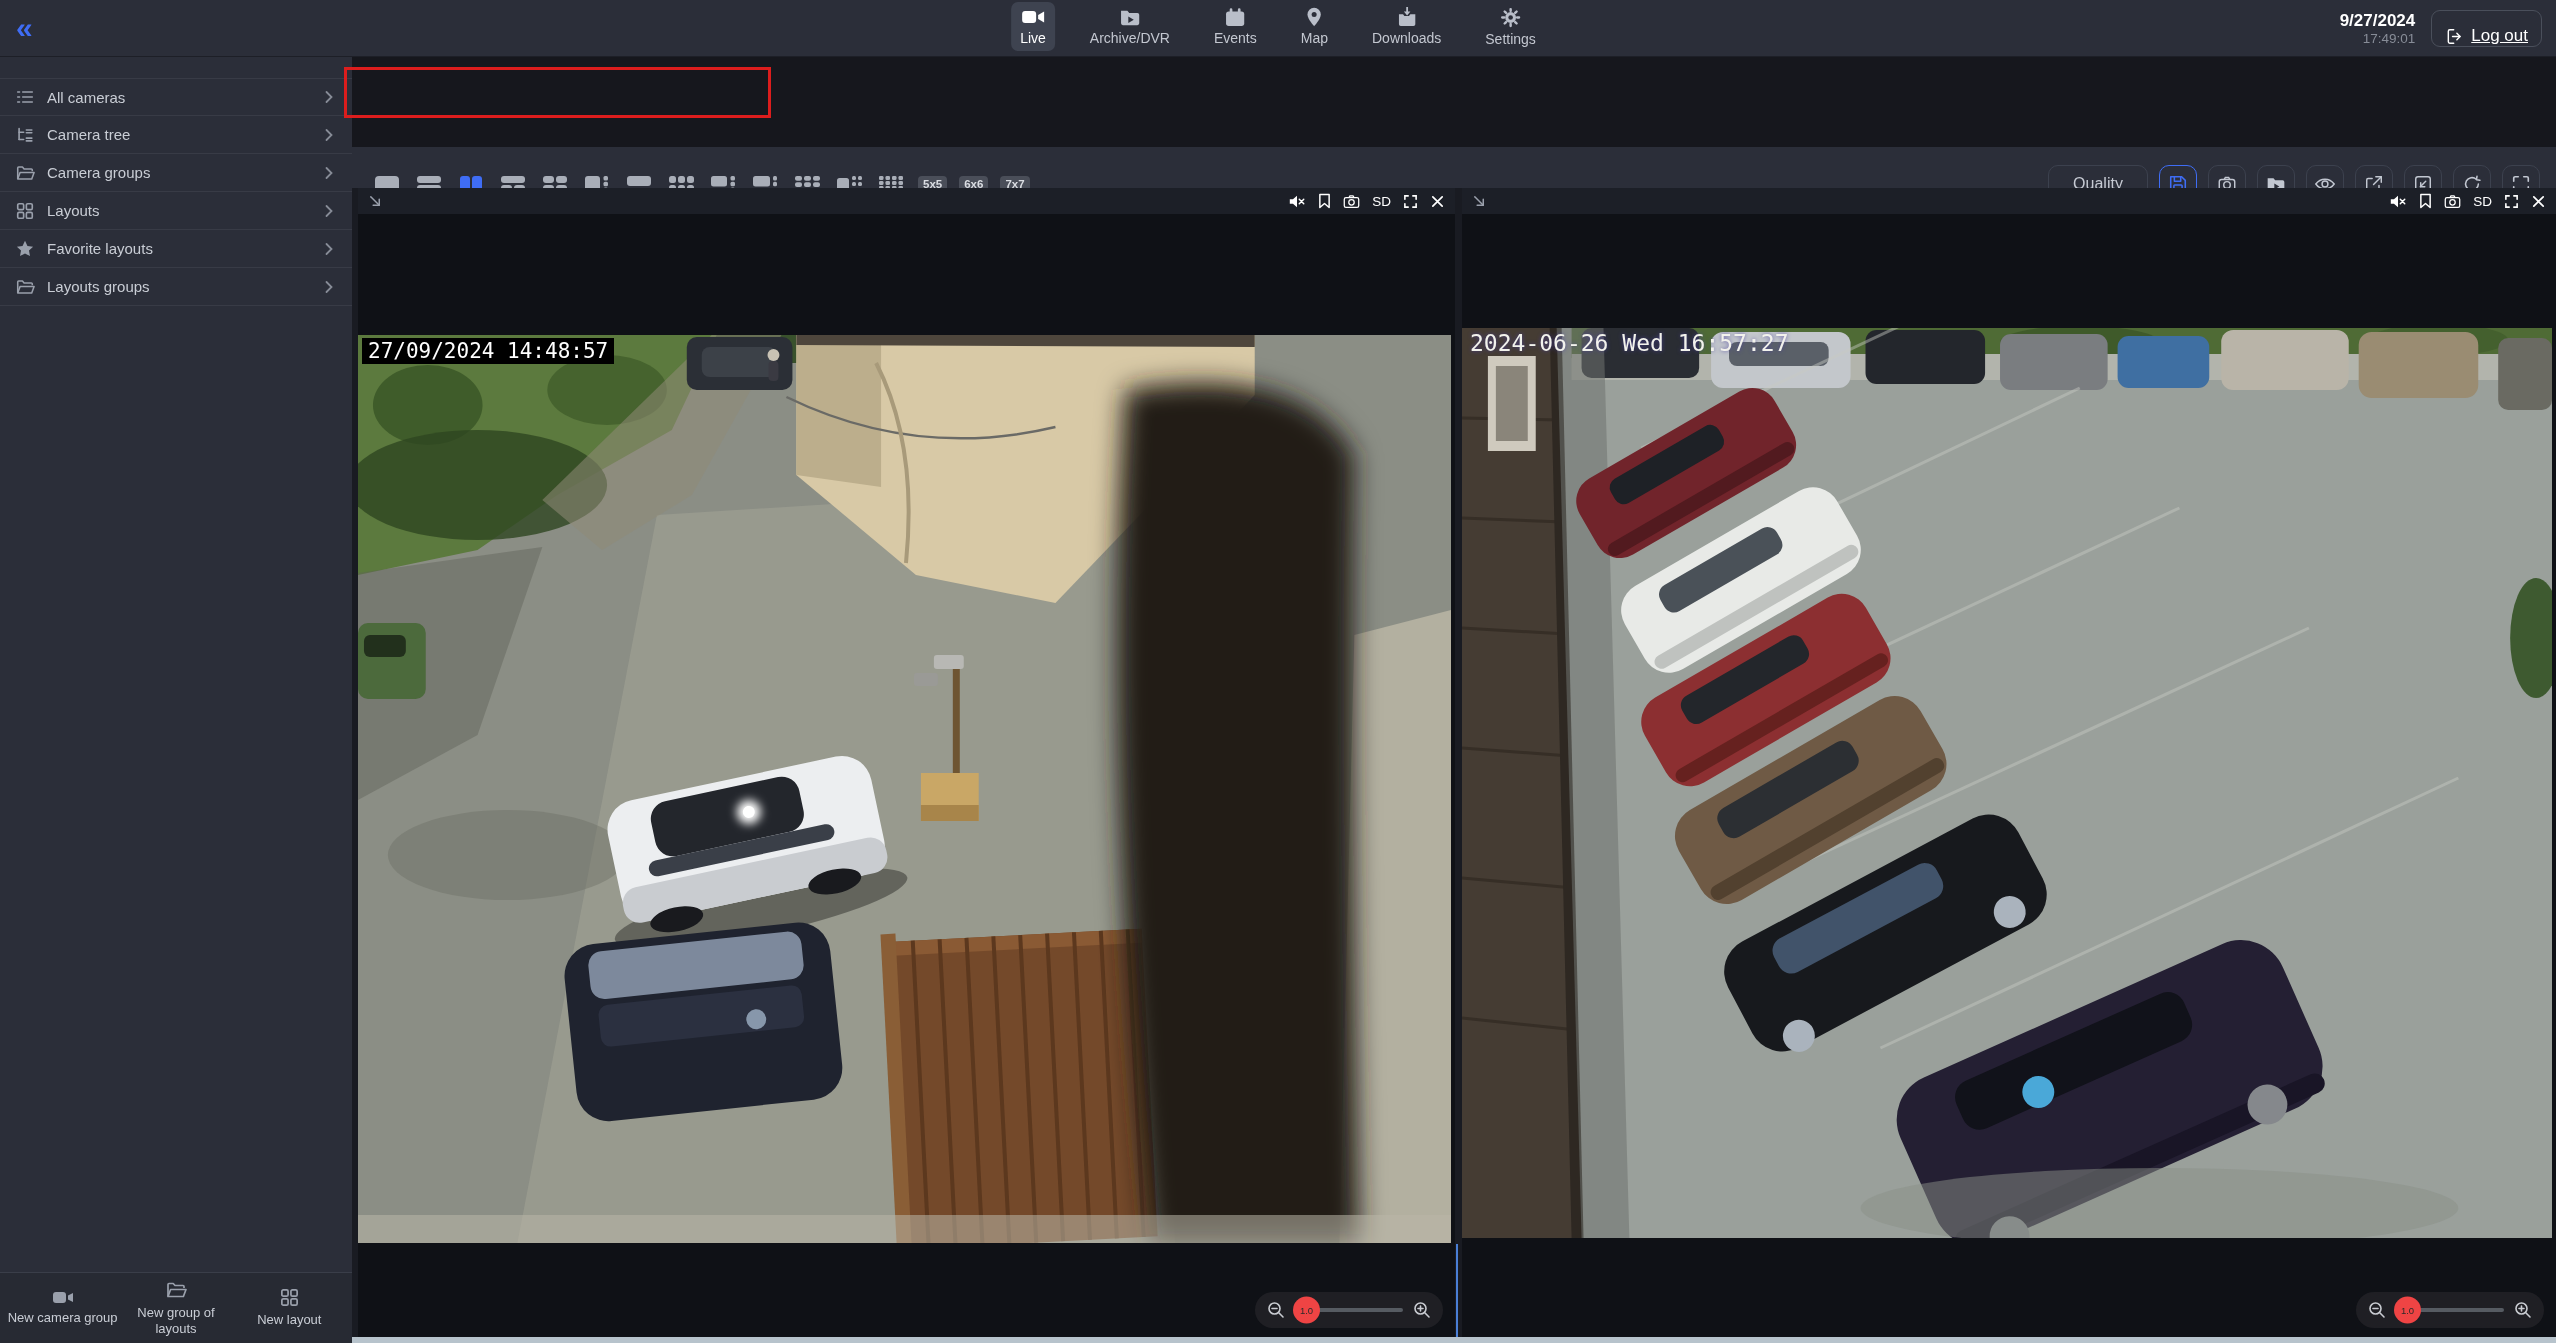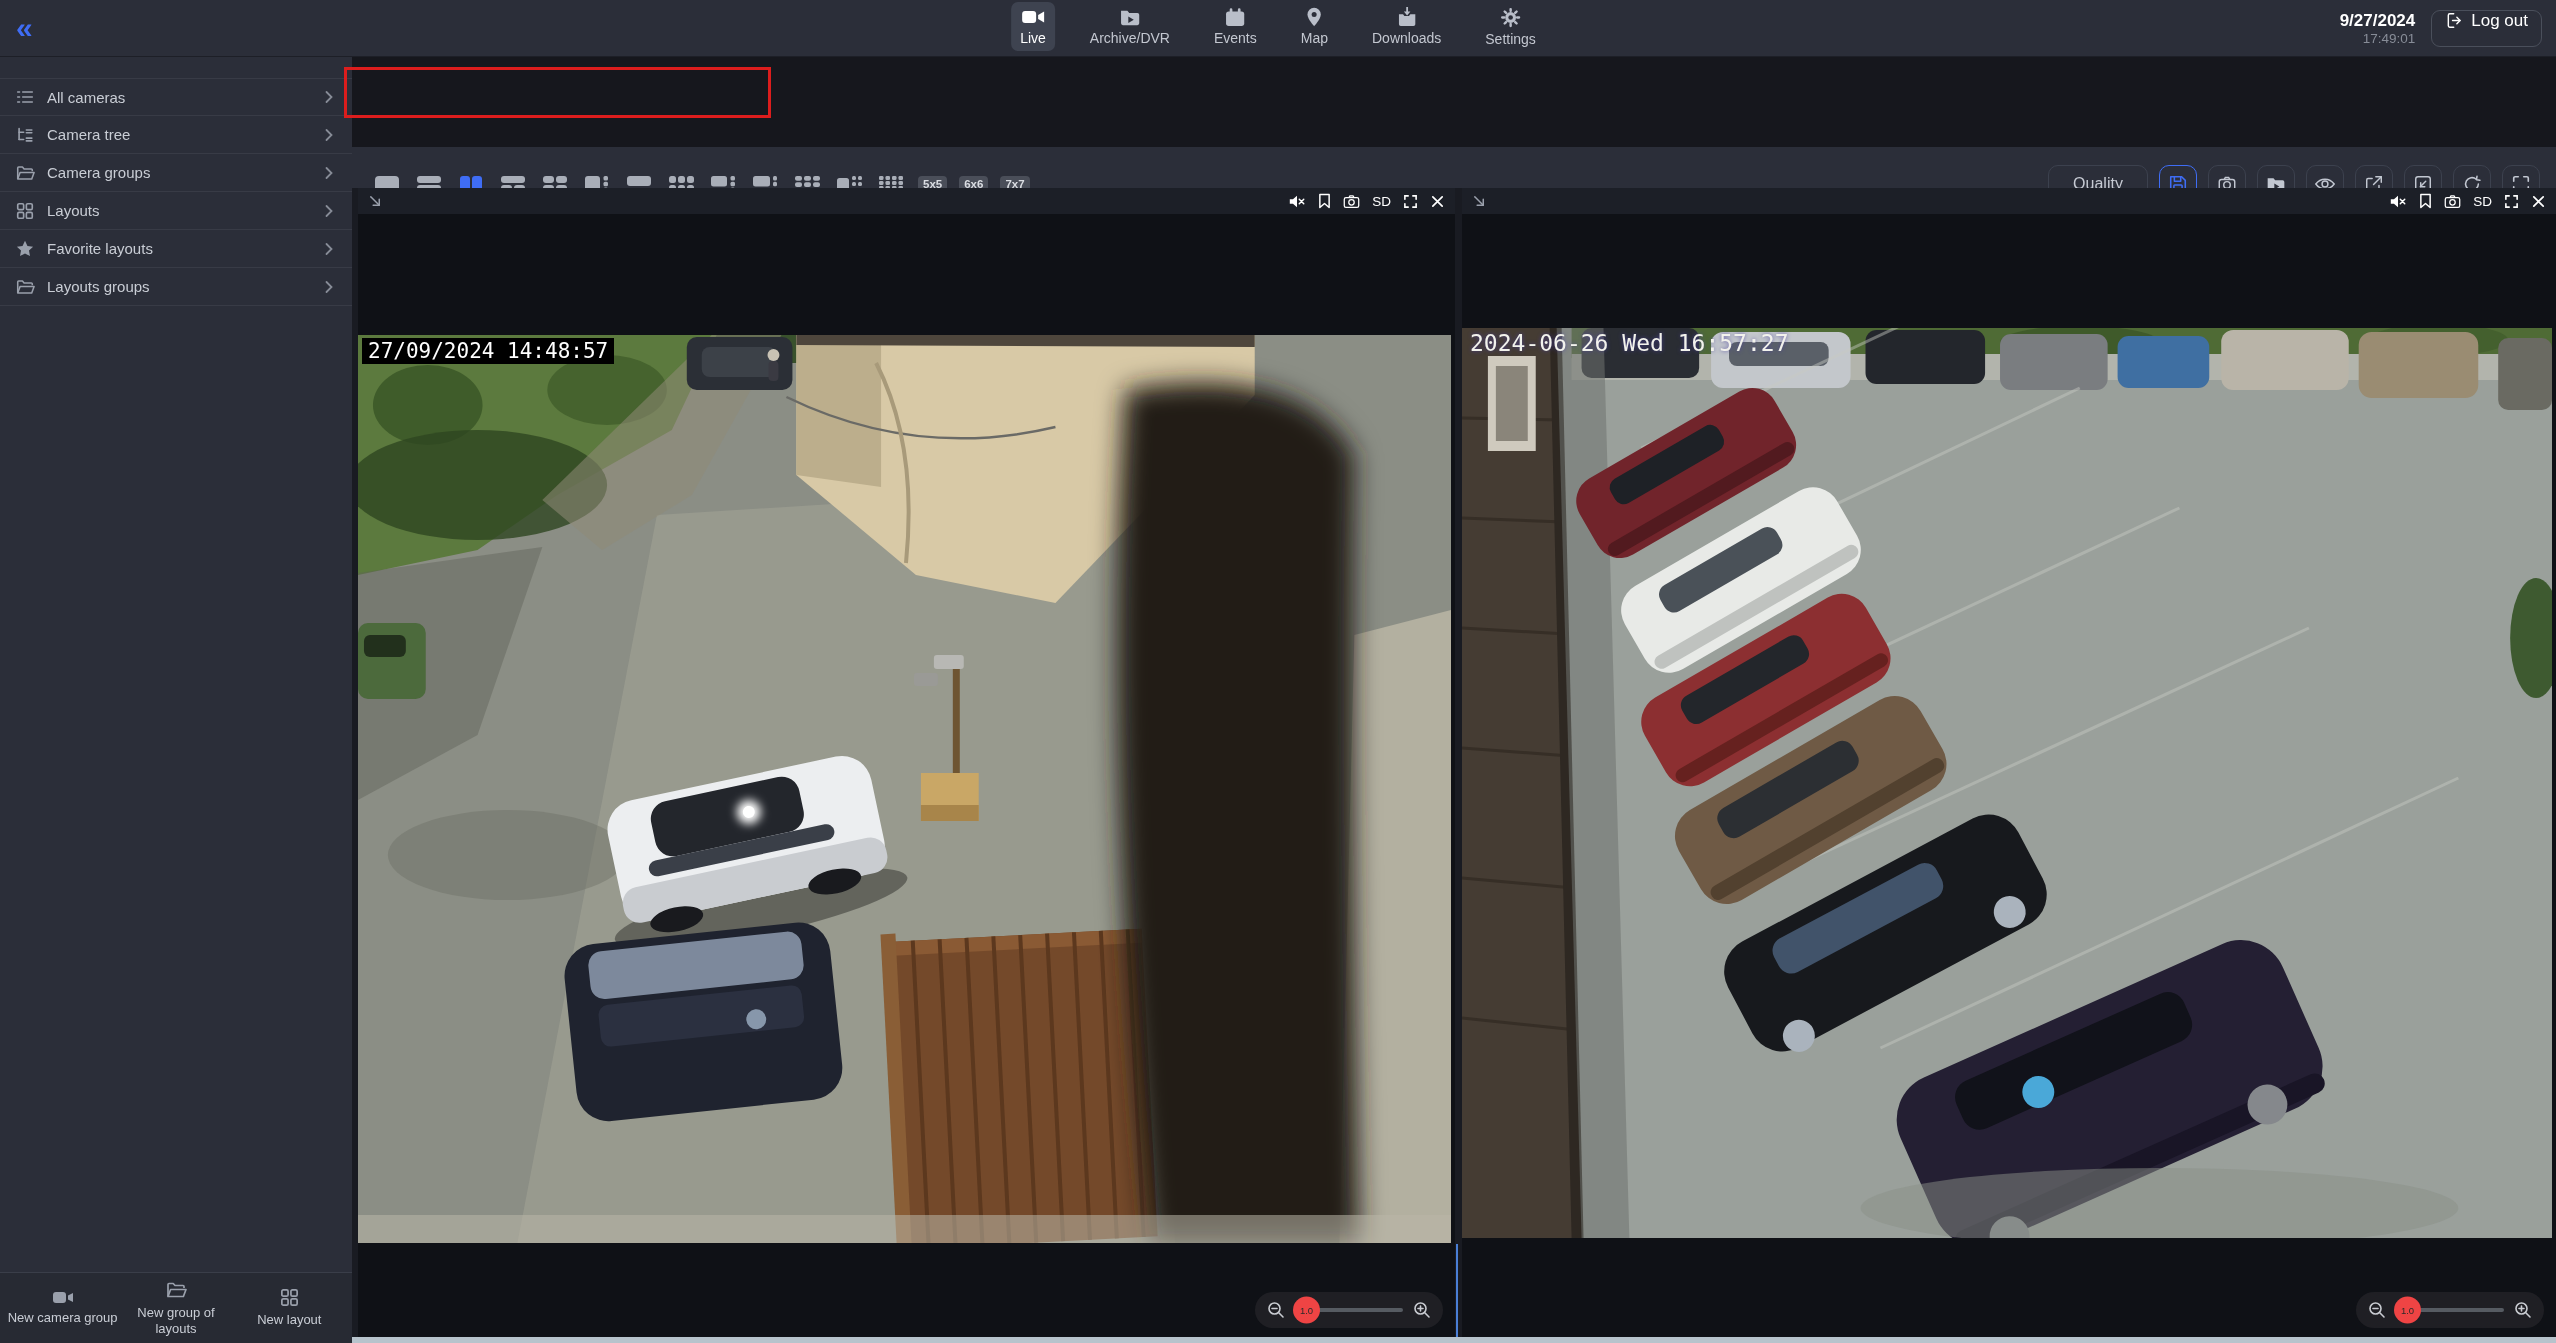--- a/index.html
+++ b/index.html
@@ -17,21 +17,21 @@
              display:flex; align-items:center; gap:26px; }
   .nav-item { display:flex; flex-direction:column; align-items:center; gap:3px;
               color:#c3c7d0; font-size:14px; padding:5px 9px; border-radius:7px; }
   .nav-item.active { background:#3e4350; color:#ffffff; }
   #top-right { position:absolute; right:14px; top:0; height:57px; display:flex;
                align-items:center; gap:16px; }
   #datetime { text-align:right; line-height:1.15; }
   #date { color:#ffffff; font-size:17px; font-weight:bold; }
   #time { color:#878c97; font-size:13.5px; }
   #logout-btn { height:37px; border:1px solid #4a4f5b; border-radius:9px; display:flex;
-                align-items:flex-start; gap:7px; padding:0 13px; color:#ffffff; font-size:17px; }
+                align-items:flex-end; gap:7px; padding:0 13px; color:#ffffff; font-size:17px;text-decoration:underline; }
 
   
   #sidebar { position:absolute; left:0; top:57px; width:352px; bottom:0; background:#2b2e39; }
   #side-list { margin-top:21px; }
   .side-item { height:38px; display:flex; align-items:center; padding:0 15px;
                border-bottom:1px solid #383b46; color:#c9cdd5; font-size:15px; }
   .side-item:first-child { border-top:1px solid #383b46; }
   .side-item .lbl { margin-left:12px; flex:1; }
   #side-footer { position:absolute; left:0; right:0; bottom:0; height:71px;
                  background:#272a33; border-top:1px solid #3a3e49; display:flex;

